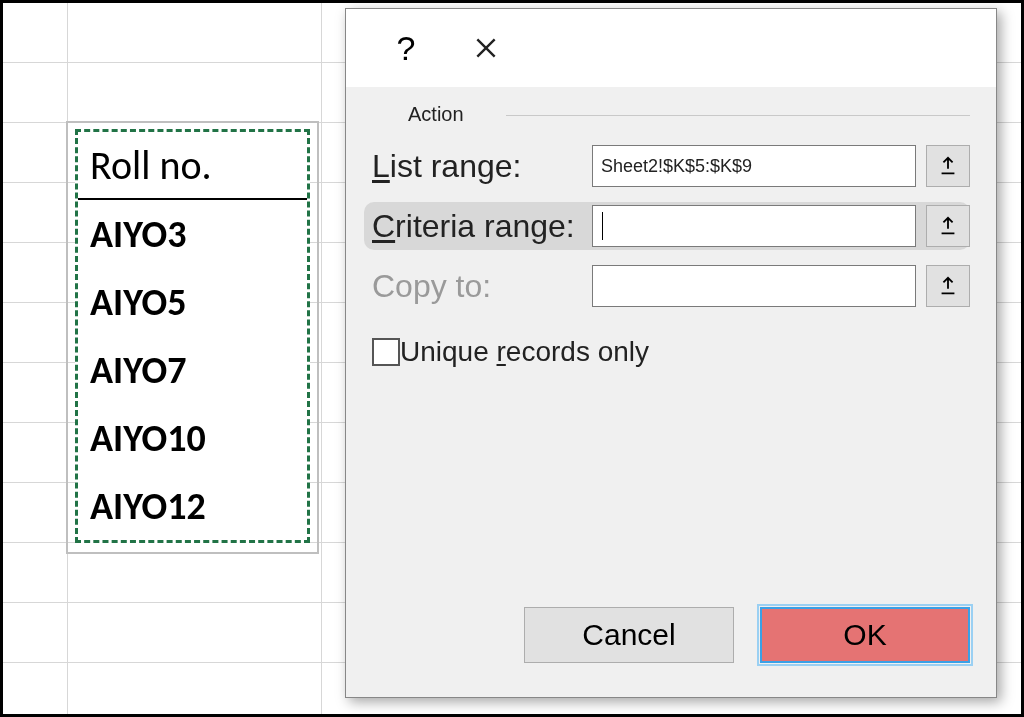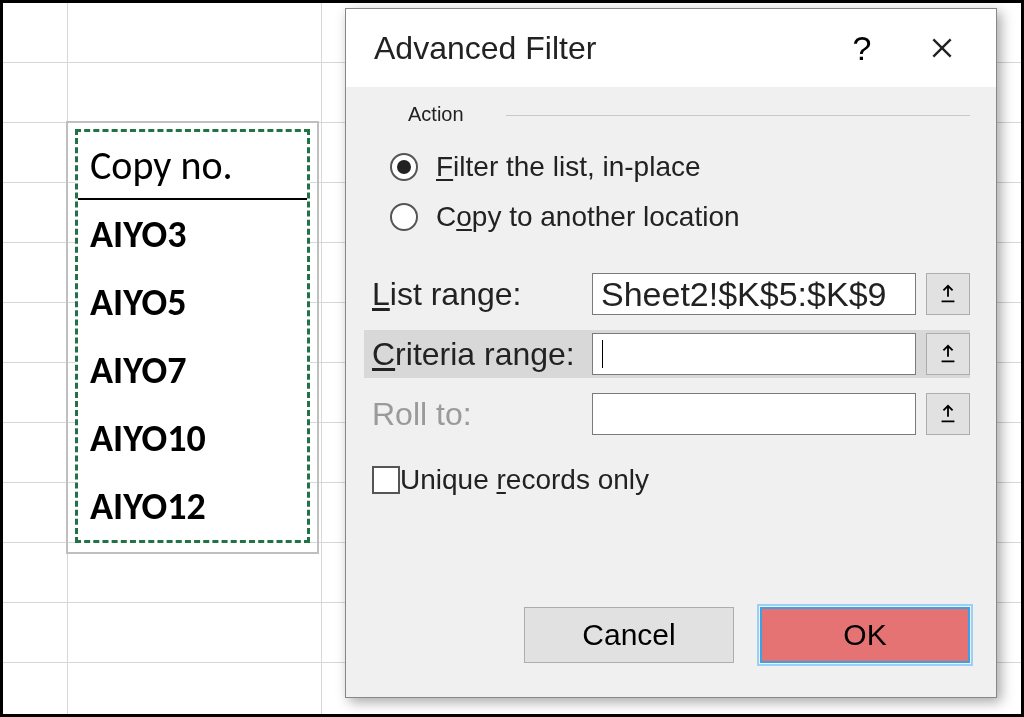--- a/index.html
+++ b/index.html
@@ -129,30 +129,30 @@
     .field-row {
       display:flex; align-items:center; gap: 10px;
       margin-bottom: 12px;
       height: 48px;
     }
     .field-label { width: 210px; font-size: 32px; }
     .field-label.disabled { color:#9a9a9a; }
     .field-input {
       flex: 1;
       height: 42px; border:1px solid #7a7a7a;
-      background:#fff; font-size: 34px;
+      background:#fff; font-size: 18px;
       padding: 0 8px;
       display:flex; align-items:center;
     }
     .field-input .cursor {
       display:inline-block; width:1px; height:28px; background:#000; vertical-align:middle; margin-left:1px;
     }
     .highlighted-row {
       background:#d8d8d8; margin-left:-8px; padding-left:8px;
-      border-radius:0;
+      border-radius:10px;
     }
 
     .ref-btn {
       width: 44px; height: 42px;
       border: 1px solid #adadad;
       background: #e1e1e1;
       display:flex; align-items:center; justify-content:center;
       cursor:pointer;
     }
     .ref-btn svg { width:22px; height:22px; }
@@ -201,56 +201,43 @@
       <div class="row"></div>
       <div class="row"></div>
       <div class="row"></div>
     <div class="vline" style="left:64px"></div>
     <div class="vline" style="left:318px"></div>
   </div>
 
   <div class="range-outline"></div>
 
   <div class="data-col">
-    <div class="hdr">Copy no.</div>
+    <div class="hdr">Roll no.</div>
     <div class="cell">AIYO3</div>
     <div class="cell">AIYO5</div>
     <div class="cell">AIYO7</div>
     <div class="cell">AIYO10</div>
     <div class="cell">AIYO12</div>
   </div>
 </div>
 
 <div class="dialog">
   <div class="titlebar">
-    <div class="title">Advanced Filter</div>
     <div class="help-icon">?</div>
     <div class="close-icon">
       <svg viewBox="0 0 24 24" width="26" height="26">
           <path d="M4 4 L20 20 M20 4 L4 20" stroke="#222" stroke-width="2.2" fill="none"></path>
         </svg>
     </div>
   </div>
 
   <div class="body">
 
     <div class="section-label">Action</div>
 
-    <div class="radio-group">
-      <label class="radio-row">
-        <span class="radio">
-            <span class="dot"></span>
-          </span>
-        <span class="radio-label"><span class="ul">F</span><span>ilter the list, in-place</span></span>
-      </label>
-      <label class="radio-row">
-        <span class="radio"></span>
-        <span class="radio-label"><span>C</span><span class="ul">o</span><span>py to another location</span></span>
-      </label>
-    </div>
 
     <div class="field-row">
       <div class="field-label"><span class="ul">L</span><span>ist range:</span></div>
       <div class="field-input">
           <span>Sheet2!$K$5:$K$9</span>
         </div>
       <div class="ref-btn">
         <svg viewBox="0 0 24 24">
             <path d="M12 3 L12 15 M7 8 L12 3 L17 8 M5 20 H19" stroke="#000" stroke-width="2" fill="none"></path>
           </svg>
@@ -263,21 +250,21 @@
           <span class="cursor"></span>
         </div>
       <div class="ref-btn">
         <svg viewBox="0 0 24 24">
             <path d="M12 3 L12 15 M7 8 L12 3 L17 8 M5 20 H19" stroke="#000" stroke-width="2" fill="none"></path>
           </svg>
       </div>
     </div>
 
     <div class="field-row">
-      <div class="field-label disabled">Roll to:</div>
+      <div class="field-label disabled">Copy to:</div>
       <div class="field-input" style="background:#fff; color:#999;">
           <span></span>
         </div>
       <div class="ref-btn">
         <svg viewBox="0 0 24 24">
             <path d="M12 3 L12 15 M7 8 L12 3 L17 8 M5 20 H19" stroke="#000" stroke-width="2" fill="none"></path>
           </svg>
       </div>
     </div>
 

